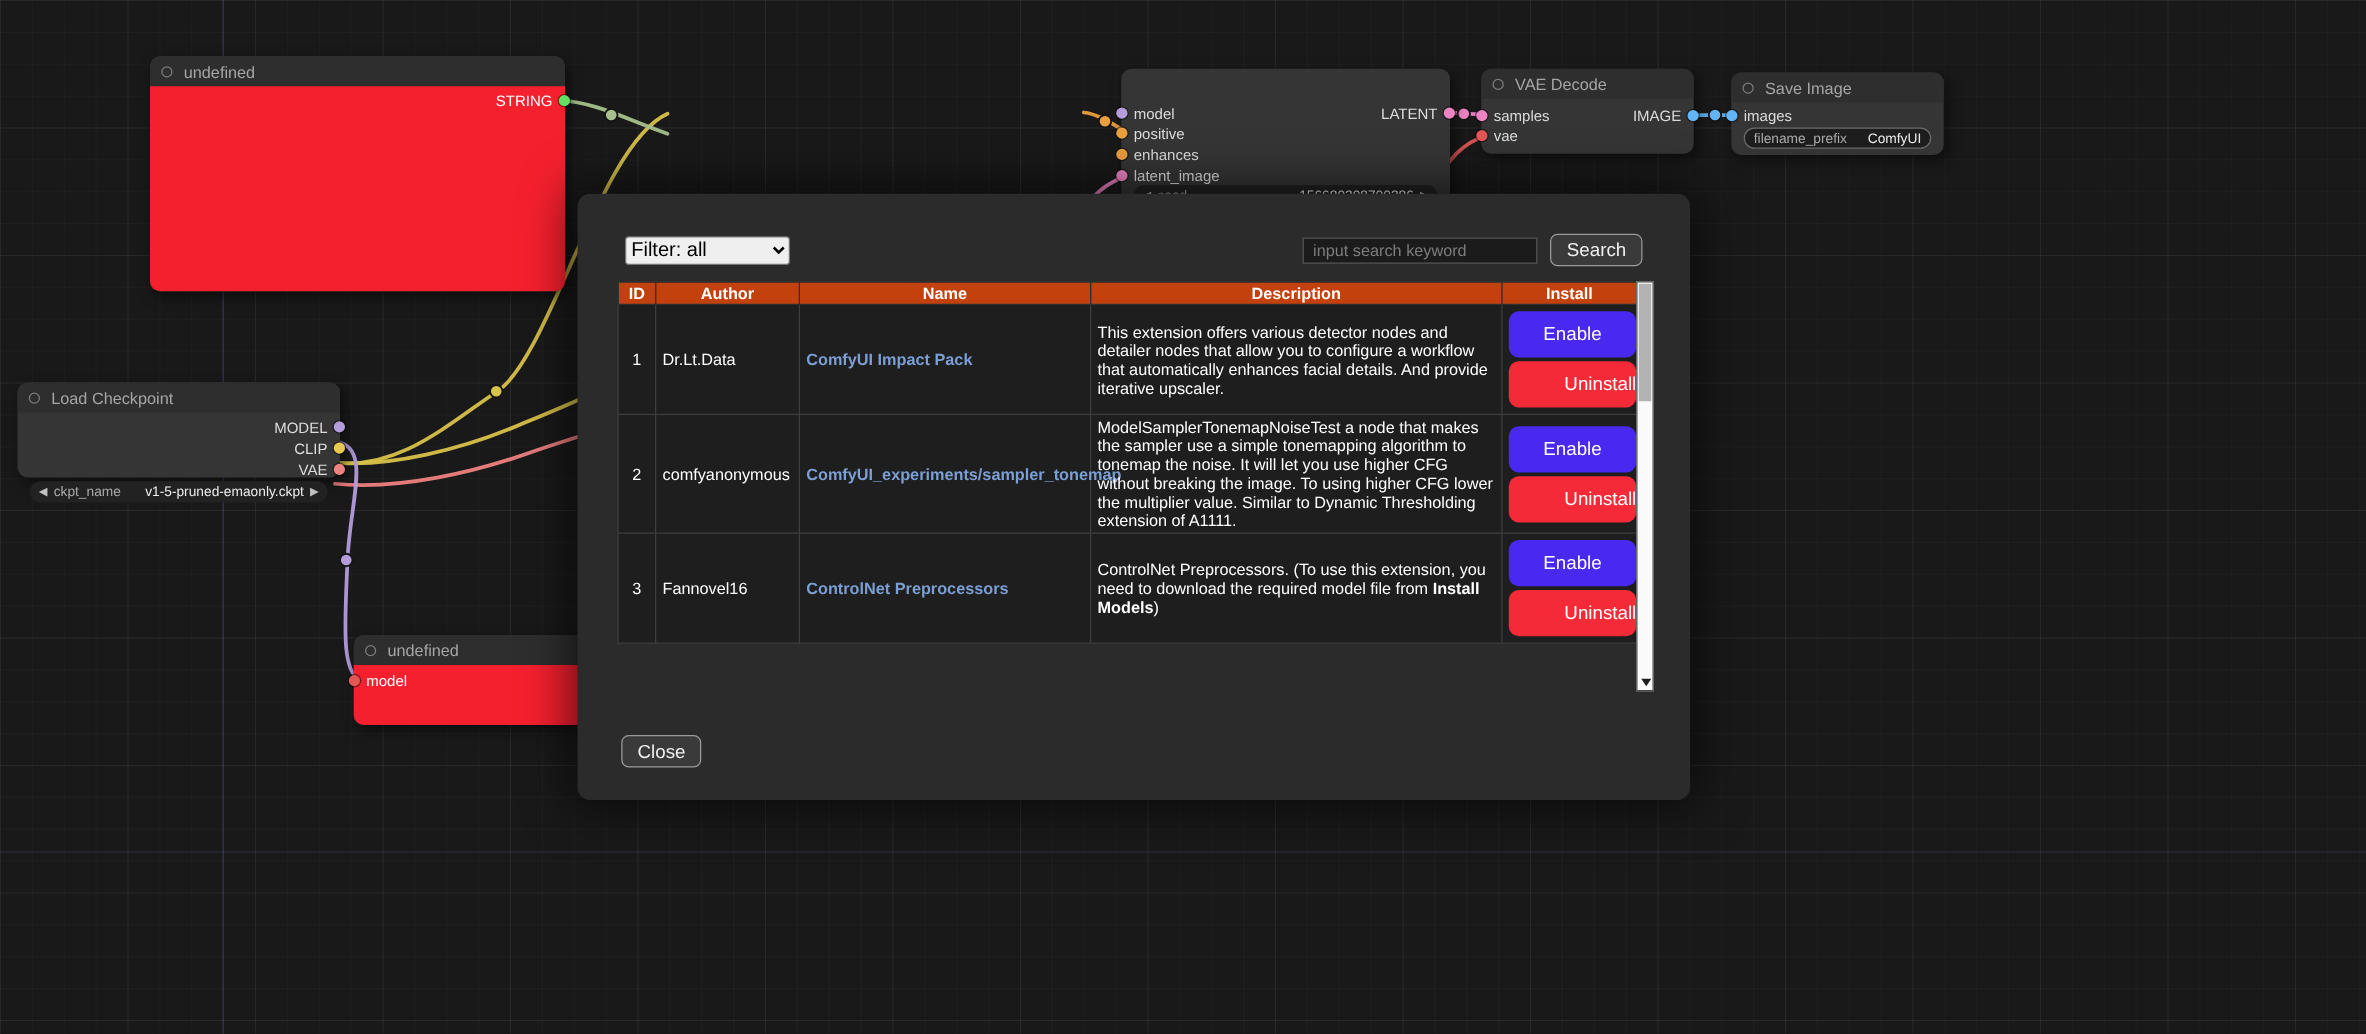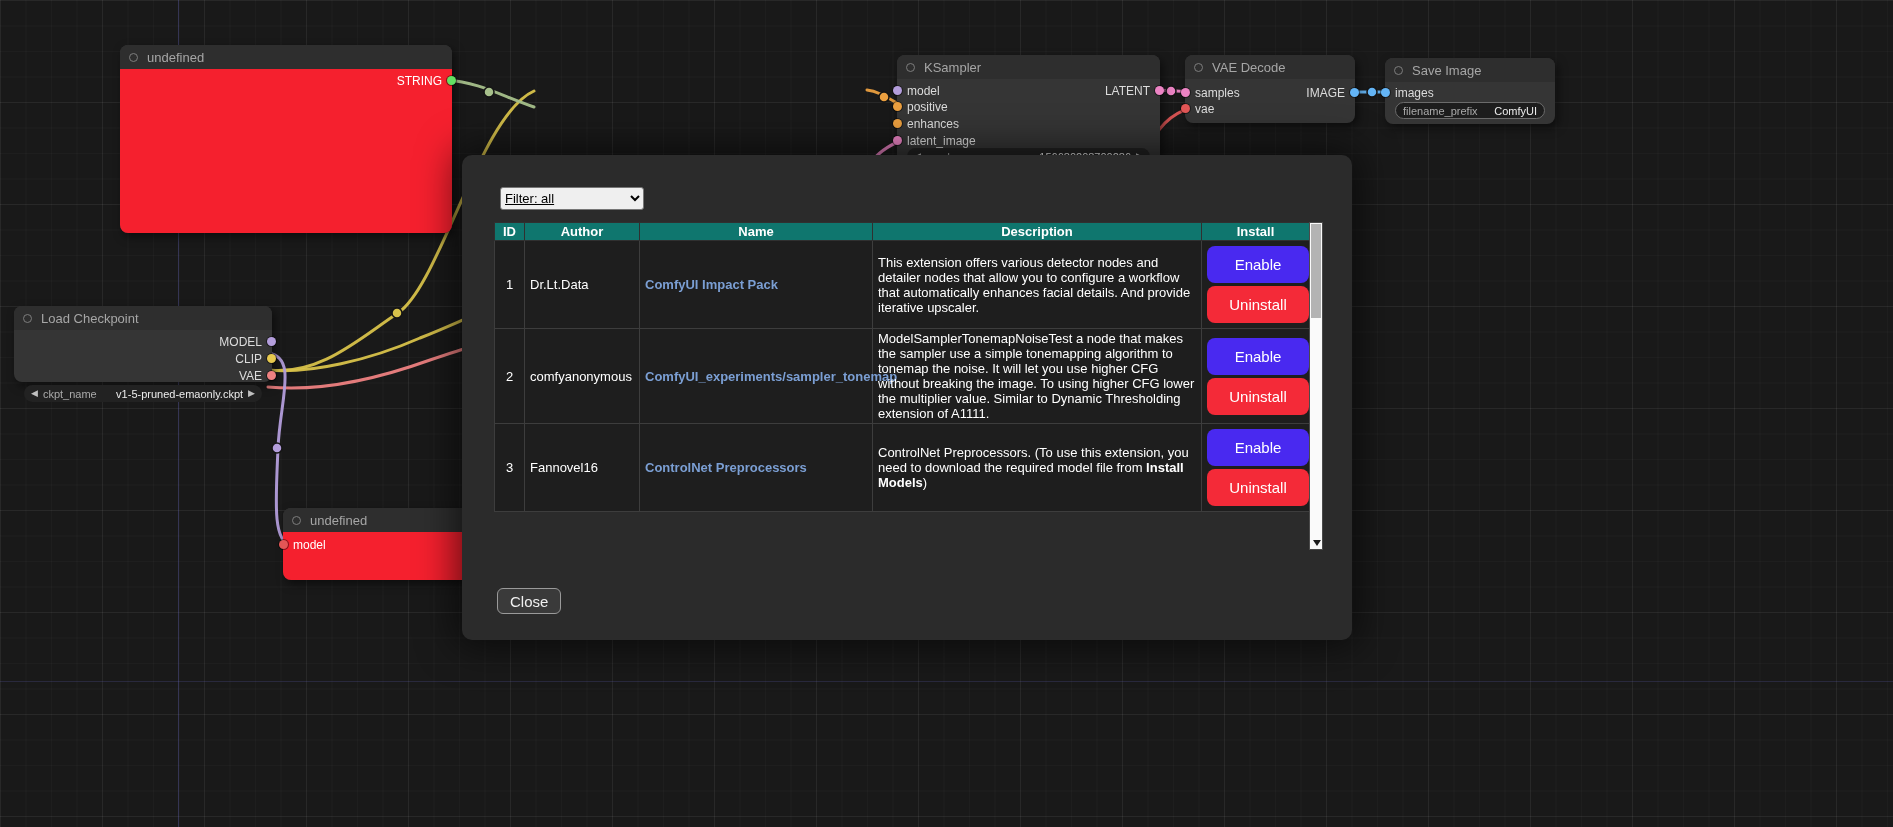--- a/index.html
+++ b/index.html
@@ -49,46 +49,46 @@
   .widget .arrow { color:#c0c0c0; font-size:9px; line-height:1; cursor:pointer; flex:none; }
   .widget.boxed { background:#1d1d1d; border:1px solid #6b6b6b; }
 
   
   .dialog { position:absolute; left:462px; top:155px; width:890px; height:485px;
     background:#2b2b2b; border-radius:10px; z-index:10;
     box-shadow:0 0 38px 6px rgba(0,0,0,.6);
     padding:28px 38px 26px 32px; display:flex; flex-direction:column; }
   .dlg-top { display:flex; justify-content:space-between; align-items:center;
     margin:4px 0 12px 6px; }
-  .filter-select { width:144px; height:23px; font-size:13px; border-radius:3px;
-    font-family:"Liberation Sans",sans-serif;text-decoration:underline; }
+  .filter-select { width:132px; height:23px; font-size:16px; border-radius:3px;
+    font-family:"Liberation Sans",sans-serif; }
   .search-group { display:flex; align-items:center; gap:10px; }
   .search-input { width:188px; height:21px; background:#1b1b1b; border:1px solid #585858;
     color:#cfcfcf; font-size:13px; padding:0 7px; font-family:"Liberation Sans",sans-serif; }
   .search-input::placeholder { color:#7d7d7d; }
   .btn-outline { height:26px; padding:1px 12px; font-size:15px; background:#3a3a3a;
     border:1px solid #9a9a9a; border-radius:6px; color:#f0f0f0; cursor:pointer;
     font-family:"Liberation Sans",sans-serif; }
 
   .table-zone { position:relative; width:829px; height:328px; }
   table.ext { border-collapse:collapse; width:815px; table-layout:fixed;
     font-size:13px; color:#fff; }
-  table.ext th { background:#0f766e; font-weight:bold; height:18px;
+  table.ext th { background:#c2410c; font-weight:bold; height:18px;
     border:1px solid #303030; padding:0 3px; font-size:13px; }
   table.ext td { border:1px solid #3d3d3d; background:#1e1e1e;
     padding:2px 5px; vertical-align:middle; }
   td.c { text-align:center; }
   td.desc { line-height:15px; padding:3px 6px; }
   a.name-link { color:var(--link,#7b9fd4); font-weight:bold; text-decoration:none; cursor:pointer; }
   td.install { text-align:center; padding:4px 2px; }
   .btn-enable, .btn-uninstall { display:block; width:102px; height:37px; margin:3px auto;
     border:none; border-radius:8px; color:#fff; font-size:15px; cursor:pointer;
     font-family:"Liberation Sans",sans-serif; line-height:21px; }
   .btn-enable { background:var(--enable_bg,#4929f0); }
-  .btn-uninstall { background:var(--uninstall_bg,#f42a38); }
+  .btn-uninstall { background:var(--uninstall_bg,#f42a38);text-align:right; }
 
   .sb { position:absolute; right:0; top:0; width:14px; height:328px;
     background:#fafafa; border:1px solid #4a4a4a; }
   .sb-thumb { position:absolute; top:1px; left:1px; width:10px; height:94px; background:#b3b3b3; }
   .sb-down { position:absolute; bottom:3px; left:3px; width:0; height:0;
     border-left:4px solid transparent; border-right:4px solid transparent;
     border-top:6px solid #1d1d1d; }
 
   .close-btn { margin-top:auto; align-self:flex-start; margin-left:3px; }
 </style>
@@ -125,24 +125,20 @@
     </div>
     <div class="red-body"></div>
     <div class="slot out" style="top:29px">
       <span class="onred">STRING</span>
       <span class="sdot" style="background:var(--slot_string)"></span>
     </div>
   </div>
 
 
   <div class="node" style="left:897px;top:55px;width:263px;height:112px">
-    <div class="node-title">
-      <span class="tdot"></span>
-      <span>KSampler</span>
-    </div>
     <div class="slot in" style="top:29px">
       <span class="sdot" style="background:var(--slot_model)"></span>
       <span>model</span>
     </div>
     <div class="slot in" style="top:45px">
       <span class="sdot" style="background:var(--slot_conditioning)"></span>
       <span>positive</span>
     </div>
     <div class="slot in" style="top:62px">
       <span class="sdot" style="background:var(--slot_conditioning)"></span>
@@ -233,20 +229,24 @@
       <span class="sdot" style="background:var(--slot_red)"></span>
       <span class="onred">model</span>
     </div>
   </div>
 
   <div class="dialog">
     <div class="dlg-top">
       <select class="filter-select">
         <option>Filter: all</option>
       </select>
+      <div class="search-group">
+        <input class="search-input" type="text" placeholder="input search keyword" style="">
+        <button class="btn-outline">Search</button>
+      </div>
     </div>
 
     <div class="table-zone">
       <table class="ext">
         <colgroup>
           <col style="width:30px">
             <col style="width:115px">
             <col style="width:233px">
           <col style="width:329px">
             <col style="width:108px">

